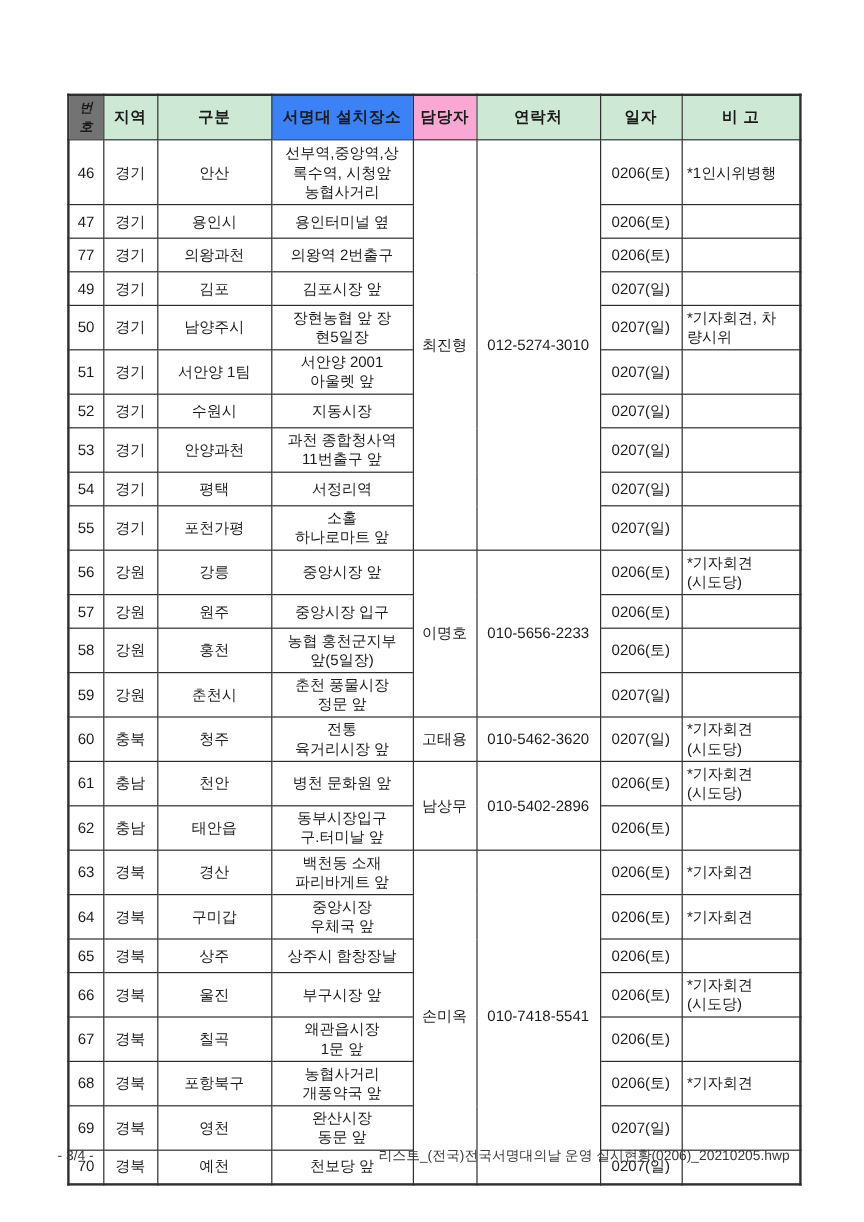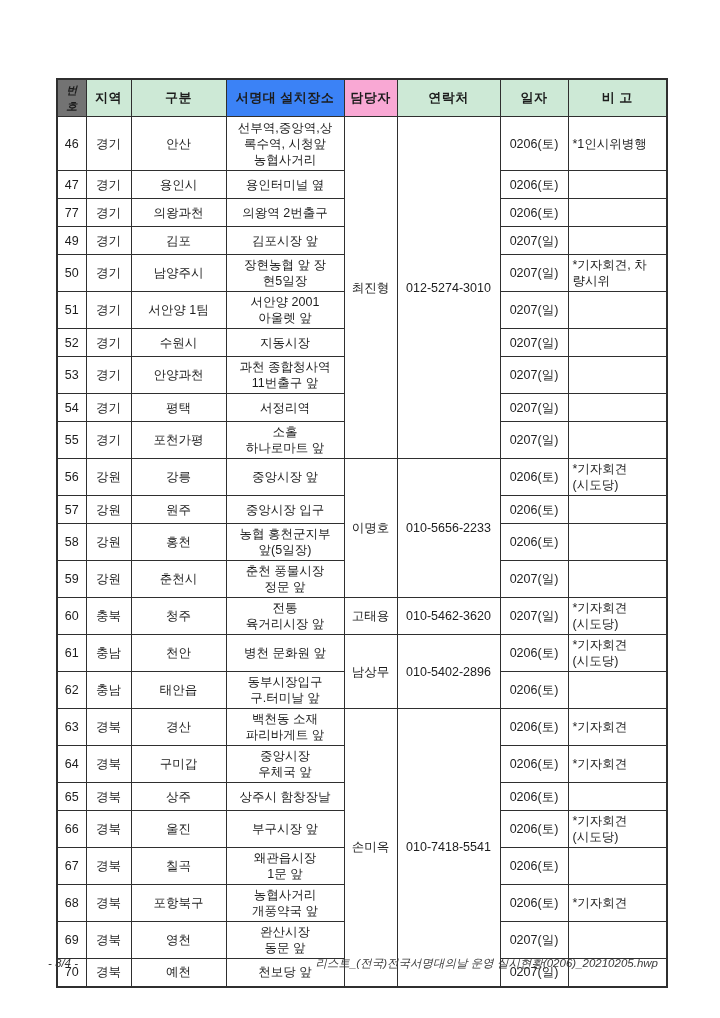--- a/index.html
+++ b/index.html
@@ -66,21 +66,20 @@
   .footer {
     position: absolute;
     top: 956px;
     left: 48px;
     right: 62px;
     display: flex;
     justify-content: space-between;
     align-items: baseline;
     font-size: 11.5px;
     color: #3a3a3a;
-    font-style: italic;
   }
 </style>
 </head>
 <body>
 
 <div class="sheet">
 
   <table class="doc-table">
     <colgroup>
       <col style="width:29px">

